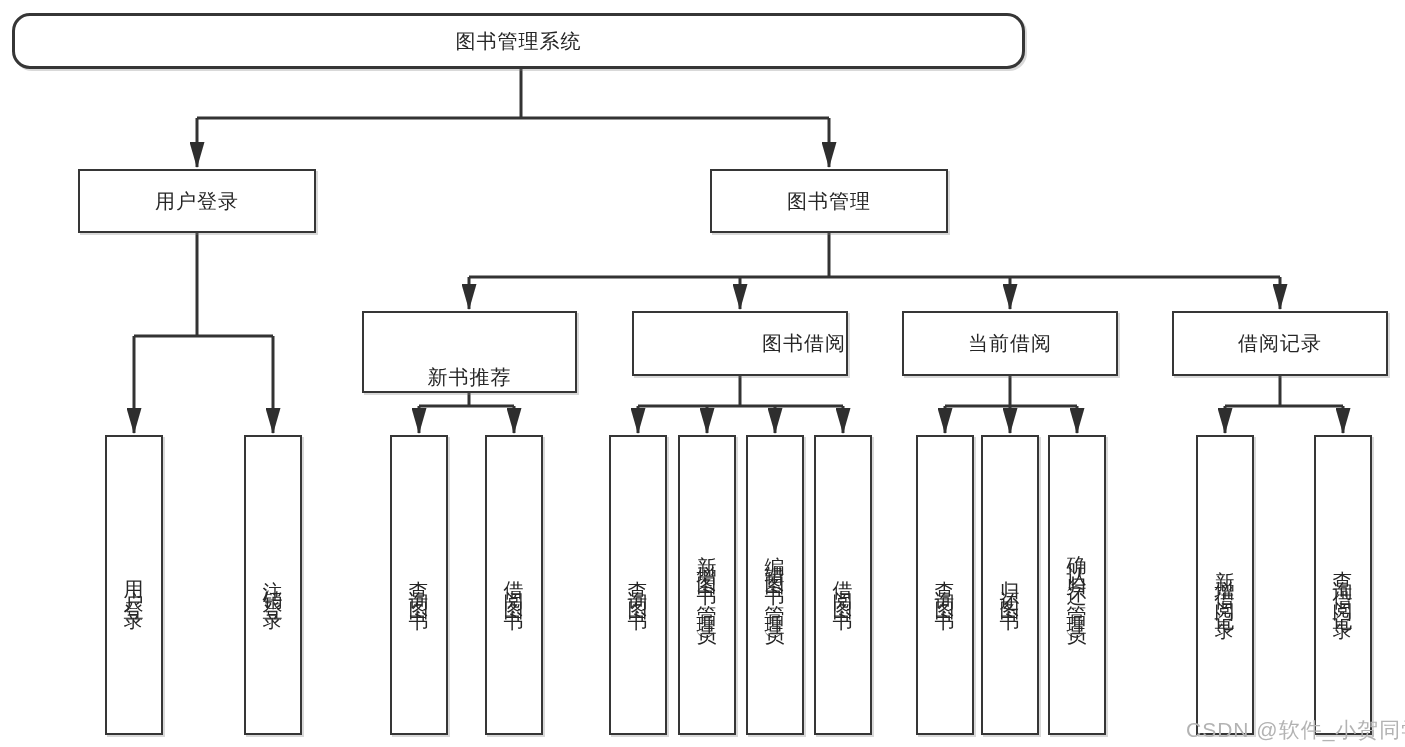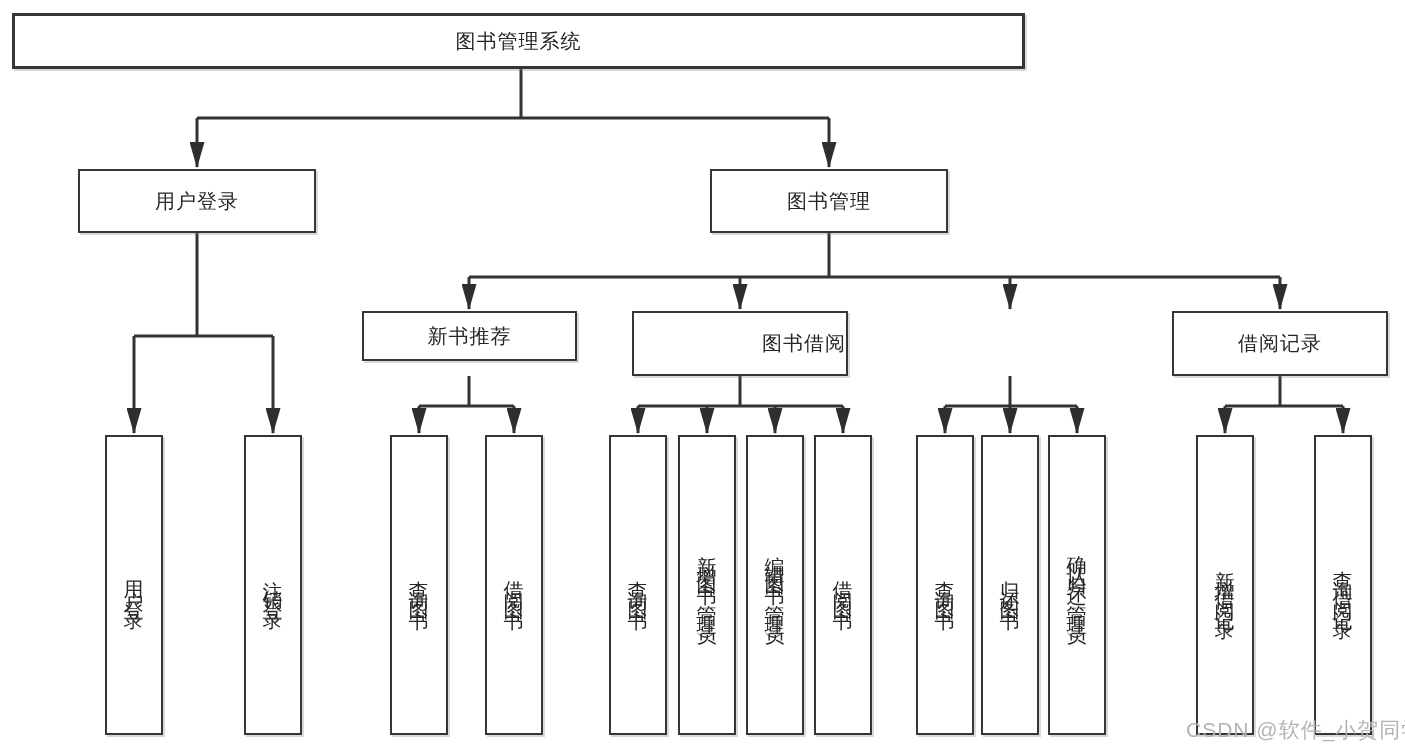--- a/index.html
+++ b/index.html
@@ -20,35 +20,35 @@
     background: #ffffff;
     border: 2px solid #363636;
     box-shadow: 2px 2px 0 rgba(130,130,130,0.30);
     display: flex;
     align-items: center;
     justify-content: center;
     font-size: 20px;
     letter-spacing: 1px;
     white-space: nowrap;
   }
-  .node.thick { border-width: 3px; }
+  .node.thick { border-width: 3px; border-radius: 18px; }
   .leaf span.vtext {
     writing-mode: vertical-rl;
     text-orientation: mixed;
     letter-spacing: 10px;
     font-size: 20px;
     line-height: 1;
   }
   
   #n-root  { left: 12px;  top: 13px;  width: 1013px; height: 56px; }
   
   #n-login { left: 78px;  top: 169px; width: 238px;  height: 64px; }
   #n-mgmt  { left: 710px; top: 169px; width: 238px;  height: 64px; text-align: right; }
   
-  #n-rec   { left: 362px;  top: 311px; width: 215px; height: 50px; }
+  #n-rec   { left: 362px;  top: 311px; width: 215px; height: 82px; align-items: flex-end; }
   #n-borrow{ left: 632px;  top: 311px; width: 216px; height: 65px; justify-content: flex-end; }
   #n-cur   { left: 902px;  top: 311px; width: 216px; height: 65px; }
   #n-hist  { left: 1172px; top: 311px; width: 216px; height: 65px; text-align: right; }
   
   .leaf { top: 435px; height: 300px; width: 58px; }
   #lf-u0 { left: 105px; }
   #lf-u1 { left: 244px; }
   #lf-a0 { left: 390px; }
   #lf-a1 { left: 485px; }
   #lf-b0 { left: 609px; }
@@ -148,20 +148,23 @@
   <div class="node" id="n-mgmt">
     <span>图书管理</span>
   </div>
 
   <div class="node" id="n-rec">
     <span>新书推荐</span>
   </div>
   <div class="node" id="n-borrow">
     <span>图书借阅</span>
   </div>
+  <div class="node" id="n-cur">
+    <span>当前借阅</span>
+  </div>
   <div class="node" id="n-hist">
     <span>借阅记录</span>
   </div>
 
   <div class="node leaf" id="lf-u0">
     <span class="vtext">用户登录</span>
   </div>
   <div class="node leaf" id="lf-u1">
     <span class="vtext">注销登录</span>
   </div>

